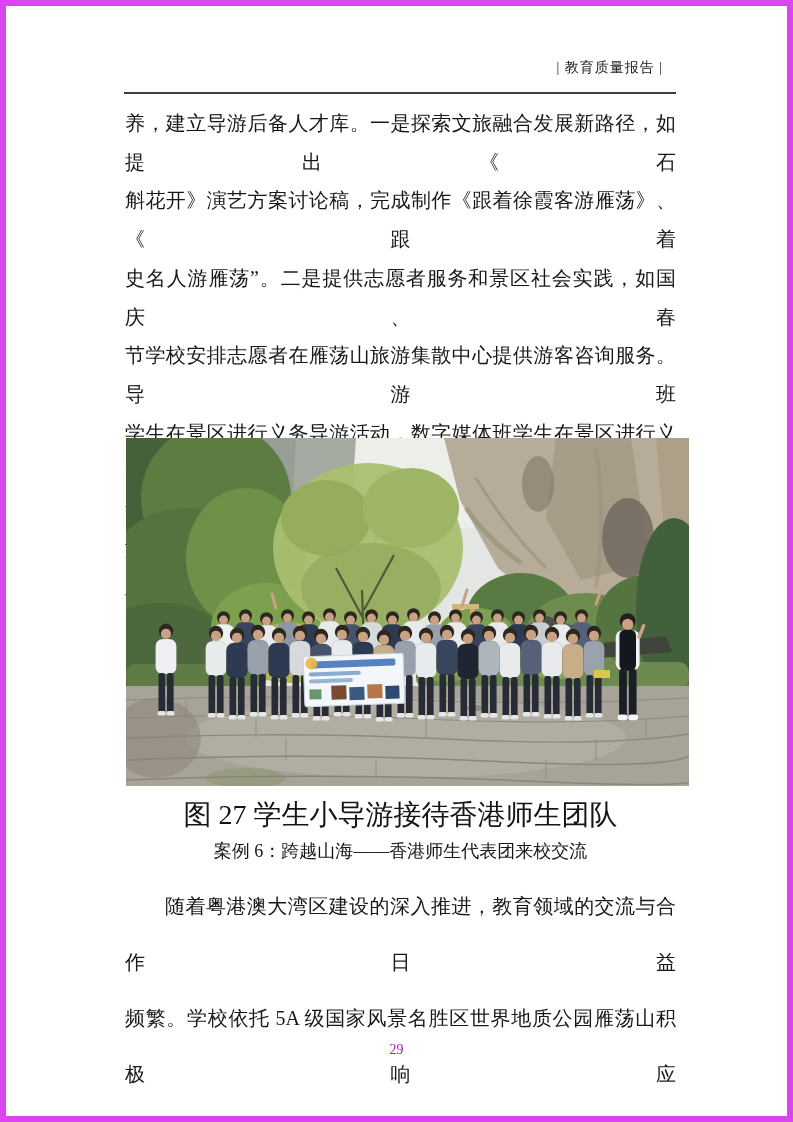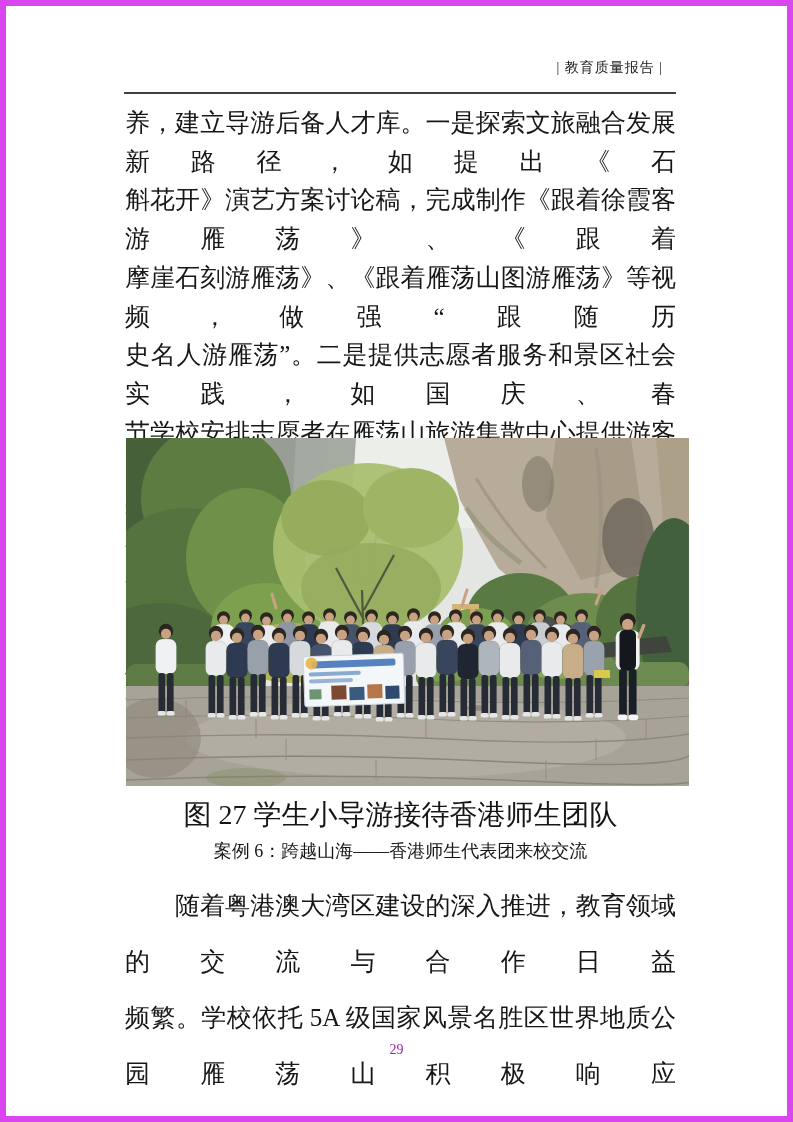--- a/index.html
+++ b/index.html
@@ -8,21 +8,21 @@
     border:6px solid #d946ef;box-sizing:border-box;overflow:hidden;
     font-family:"Liberation Serif","DejaVu Serif",serif;color:#151515;
   }
   .header-label{
     position:absolute;top:53px;right:124px;font-size:14px;letter-spacing:1px;
     color:#1c1c1c;white-space:nowrap;
   }
   .header-rule{
     position:absolute;top:86px;left:118px;width:552px;height:2px;background:#3f3f3f;
   }
-  .body-block{position:absolute;left:119px;width:551px;font-size:25px;color:#171717;}
+  .body-block{position:absolute;left:119px;width:551px;font-size:20px;color:#171717;}
   .para1{top:98px;line-height:38.7px;}
   .para2{top:872px;line-height:56px;}
   .tline{min-height:1em;}
   .just{text-align:justify;text-align-last:justify;}
   .last{text-align:left;text-align-last:left;}
   .indent{text-indent:2em;}
   figure.photo{position:absolute;top:432px;left:120px;width:563px;height:348px;margin:0;padding:0;}
   figure.photo svg{display:block;}
   .caption{position:absolute;top:790px;left:119px;width:551px;text-align:center;font-size:28px;}
   .case-heading{position:absolute;top:833px;left:119px;width:551px;text-align:center;font-size:18px;}
@@ -32,21 +32,20 @@
 <body>
 
 <div class="page">
 
   <span class="header-label">| 教育质量报告 |</span>
   <div class="header-rule"></div>
 
   <div class="body-block para1">
     <div class="tline just">养，建立导游后备人才库。一是探索文旅融合发展新路径，如提出《石</div>
     <div class="tline just">斛花开》演艺方案讨论稿，完成制作《跟着徐霞客游雁荡》、《跟着</div>
-    <div class="tline just">摩崖石刻游雁荡》、《跟着雁荡山图游雁荡》等视频，做强“跟随历</div>
     <div class="tline just">史名人游雁荡”。二是提供志愿者服务和景区社会实践，如国庆、春</div>
     <div class="tline just">节学校安排志愿者在雁荡山旅游集散中心提供游客咨询服务。导游班</div>
     <div class="tline just">学生在景区进行义务导游活动，数字媒体班学生在景区进行义务摄影</div>
     <div class="tline just">活动。这些合作办学项目旨在提升雁荡山旅游服务品质，培养旅游专</div>
     <div class="tline last">业人才，推动文旅融合发展，为雁荡山的创新发展注入动力。</div>
   </div>
 
   <figure class="photo">
     <svg width="563" height="348" viewBox="0 0 563 348" xmlns="http://www.w3.org/2000/svg">
       <defs>

